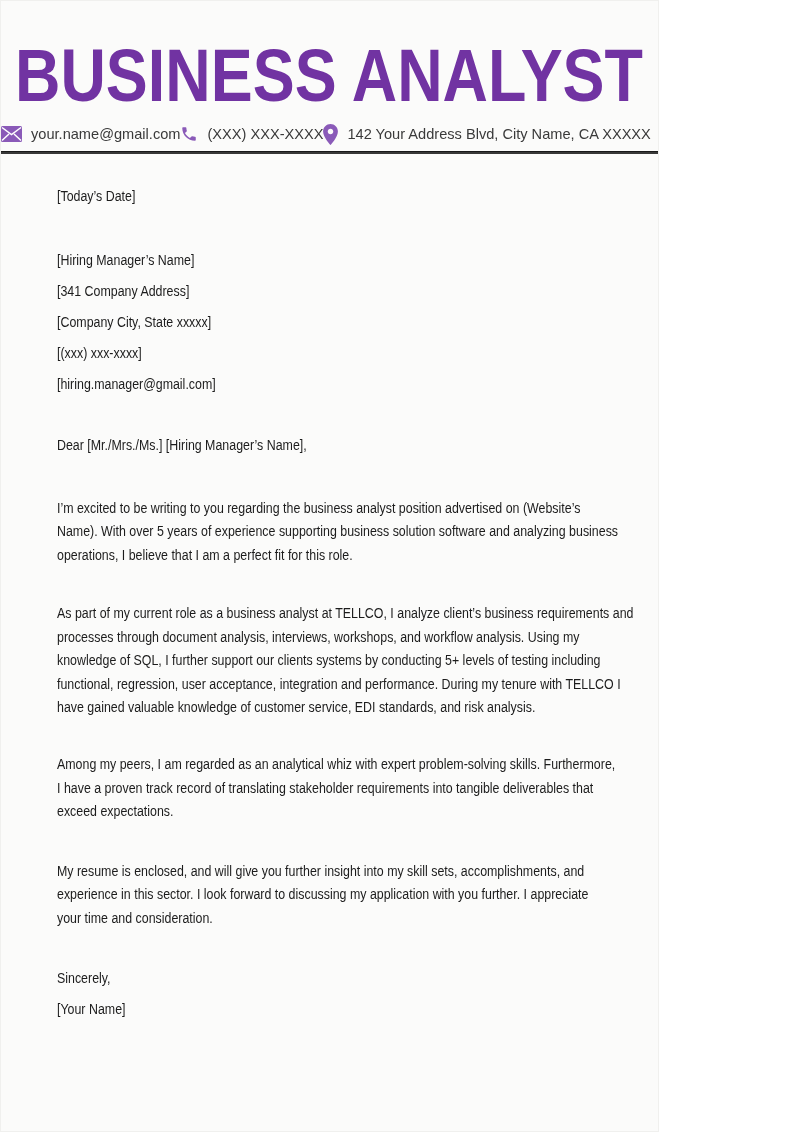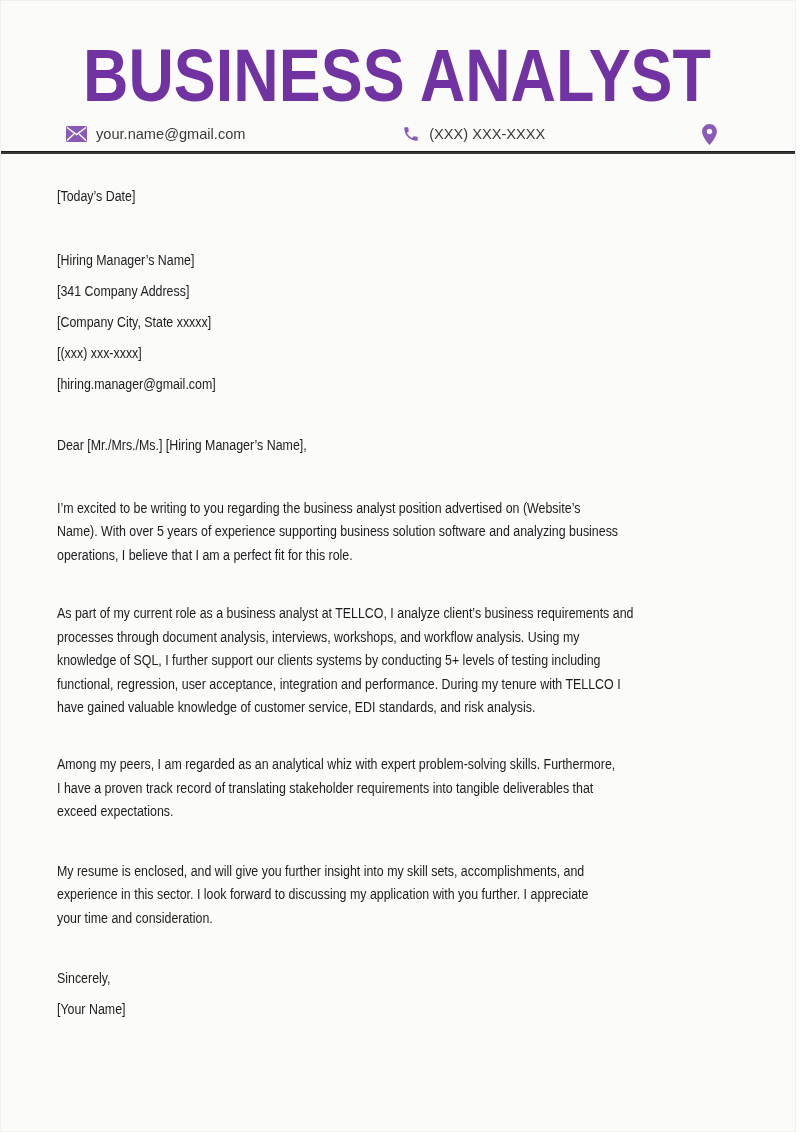--- a/index.html
+++ b/index.html
@@ -1,21 +1,21 @@
 <!DOCTYPE html>
 <html><head>
 <meta charset="utf-8">
 <style>
   * { margin: 0; padding: 0; box-sizing: border-box; }
   html, body { width: 800px; }
   body { font-family: "Liberation Sans", sans-serif; }
 
   .page {
     position: relative;
-    width: 796px;
+    width: 659px;
     height: 1132px;
     background: #fbfbfa;
     border: 1px solid #f0f0ee;
     overflow: hidden;
     color: #1c1c1c;
   }
 
   
   .header { padding-top: 36px; }
 
@@ -25,21 +25,20 @@
     width: 630px;
     height: 72px;
   }
   .title-svg text {
     font-family: "Liberation Sans", sans-serif;
     font-weight: bold;
   }
 
   .contact-row {
     margin-top: 12px;
-    padding-left: 65px;
     padding-right: 78px;
     height: 26px;
     display: flex;
     align-items: center;
     justify-content: space-between;
   }
   .contact-item {
     display: flex;
     align-items: center;
     gap: 9px;
@@ -104,20 +103,21 @@
         <svg class="icn" width="18" height="18" viewBox="0 0 24 24">
           <path fill="#8A5AB8" d="M6.62 10.79c1.44 2.83 3.76 5.14 6.59 6.59l2.2-2.21c.27-.27.67-.36 1.02-.24 1.12.37 2.33.57 3.57.57.55 0 1 .45 1 1V20c0 .55-.45 1-1 1-9.39 0-17-7.61-17-17 0-.55.45-1 1-1h3.5c.55 0 1 .45 1 1 0 1.25.2 2.45.57 3.57.11.35.03.74-.25 1.02l-2.2 2.2z"></path>
         </svg>
         <span>(XXX) XXX-XXXX</span>
       </div>
 
       <div class="contact-item">
         <svg class="icn" width="15" height="21" viewBox="0 0 24 34">
           <path fill="#8A5AB8" d="M12 0C5.4 0 0 5.4 0 12c0 9 12 22 12 22s12-13 12-22C24 5.4 18.6 0 12 0zm0 16.5c-2.5 0-4.5-2-4.5-4.5S9.5 7.5 12 7.5s4.5 2 4.5 4.5-2 4.5-4.5 4.5z"></path>
         </svg>
+        <span>142 Your Address Blvd, City Name, CA XXXXX</span>
       </div>
 
     </div>
 
     <div class="divider"></div>
   </div>
 
   <div class="letter">
 
     <p class="bt date-line">[Today’s Date]</p>

